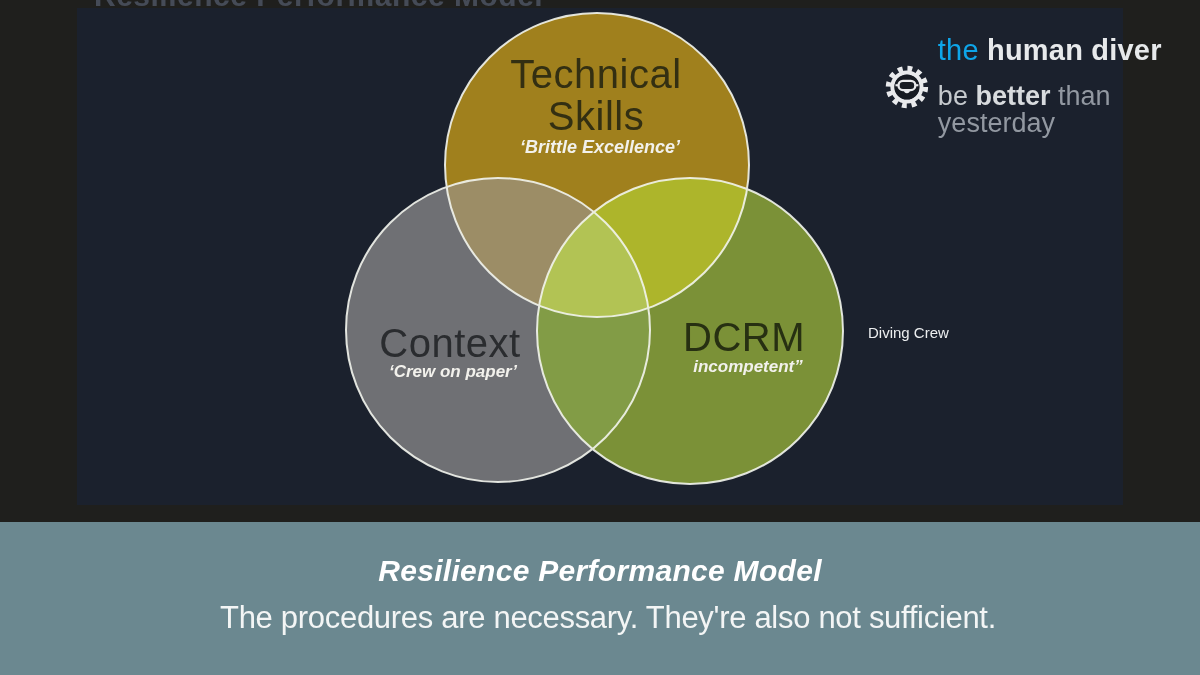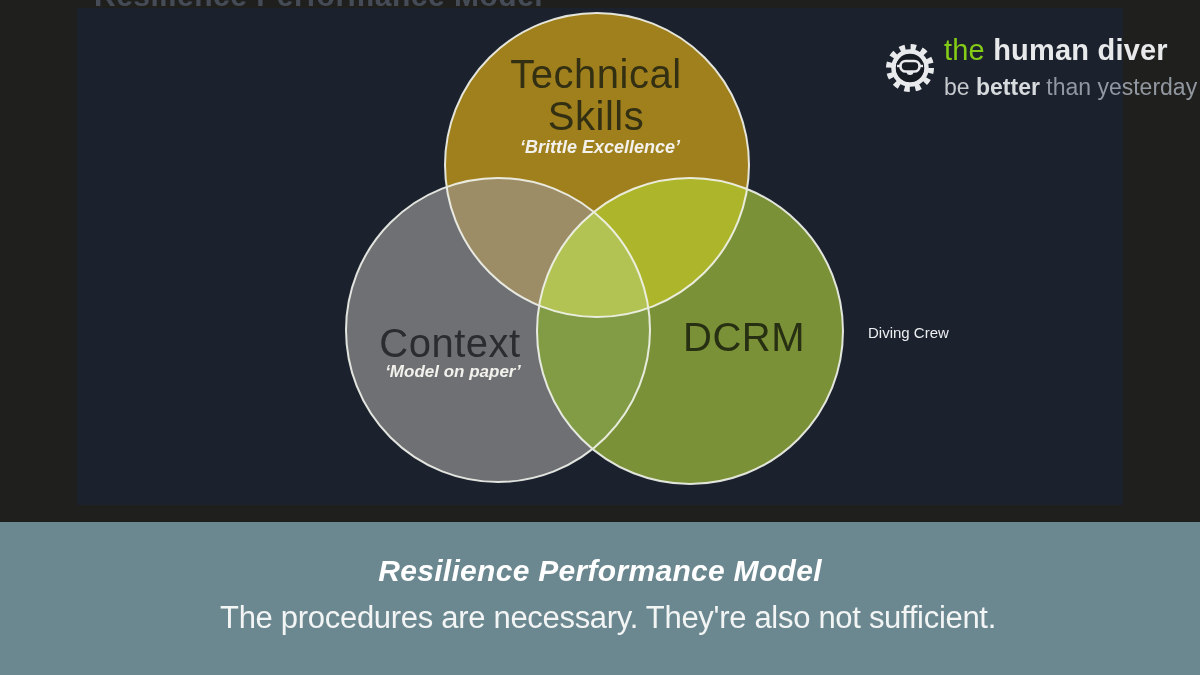--- a/index.html
+++ b/index.html
@@ -44,23 +44,23 @@
   .logo {
     position: absolute;
     left: 884px; top: 36px;
     display: flex;
     align-items: center;
     gap: 8px;
     z-index: 3;
   }
   .logo-text { line-height: 1; }
   .logo-line1 { font-size: 29px; color: #e7e9eb; letter-spacing: 0.2px; }
-  .logo-line1 .lt { font-weight: 400; color: #84cc16; }
+  .logo-line1 .lt { font-weight: 400; color: #0ea5e9; }
   .logo-line1 .hv { font-weight: 800; text-align: right; }
-  .logo-line2 { font-size: 23px; margin-top: 11px; color: #9298a1; }
+  .logo-line2 { font-size: 27px; margin-top: 18px; color: #9298a1; }
   .logo-line2 .be { font-weight: 400; color: #c6cace; }
   .logo-line2 .bt { font-weight: 700; color: #d8dbde; }
 
   
   .vlabel { position: absolute; z-index: 2; text-align: center; }
   .big-label { font-size: 40px; font-weight: 400; letter-spacing: 0.5px; line-height: 1.06; }
   .sub-label { font-style: italic; font-weight: 700; color: #f2f1ec; line-height: 1.18; }
 
   .tech-label   { left: 450px; top: 53px;  width: 292px; color: #332f12; }
   .tech-sub     { left: 455px; top: 137px; width: 290px; font-size: 18px; }
@@ -172,24 +172,25 @@
     </div>
   </div>
 
   <div class="vlabel big-label tech-label">
     <div>Technical</div>
     <div>Skills</div>
   </div>
   <div class="vlabel sub-label tech-sub">‘Brittle Excellence’</div>
 
   <div class="vlabel big-label context-label">Context</div>
-  <div class="vlabel sub-label context-sub">‘Model on paper’</div>
+  <div class="vlabel sub-label context-sub">‘Crew on paper’</div>
 
   <div class="vlabel big-label dcrm-label">DCRM</div>
   <div class="vlabel sub-label dcrm-sub">
+    <div>incompetent”</div>
   </div>
 
   <div class="side-label">
     <div>Diving Crew</div>
   </div>
 
   <div class="caption-bar">
     <div class="caption-title">Resilience Performance Model</div>
     <div class="caption-subtitle">The procedures are necessary. They're also not sufficient.</div>
   </div>

